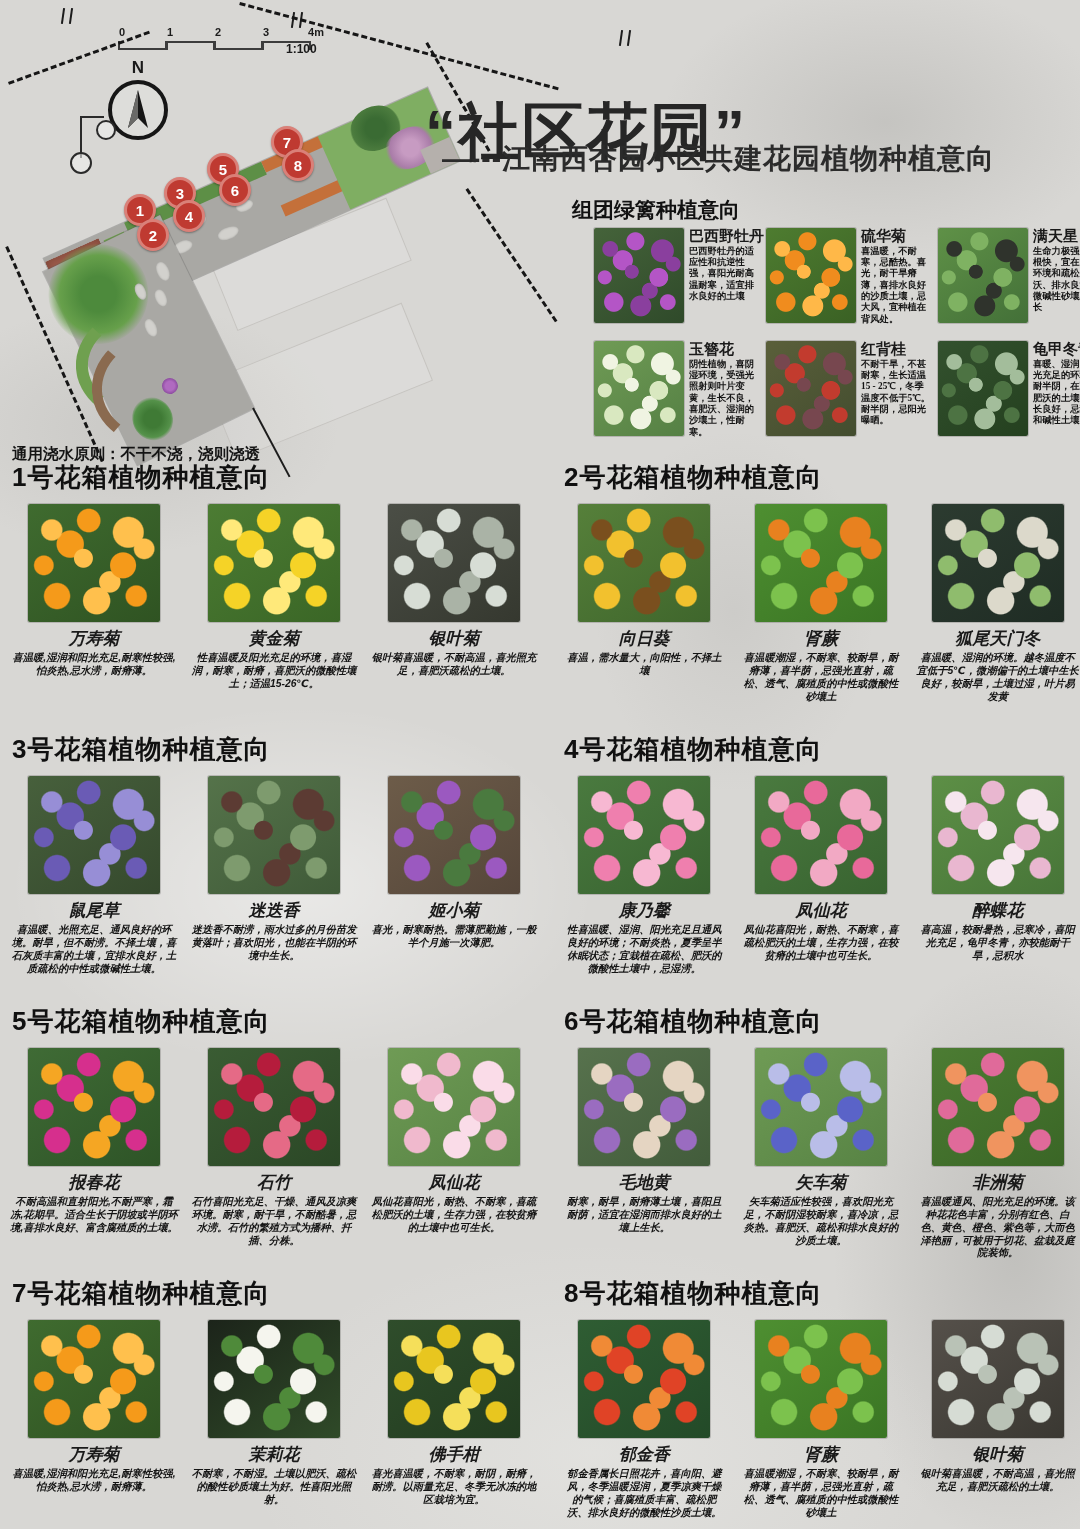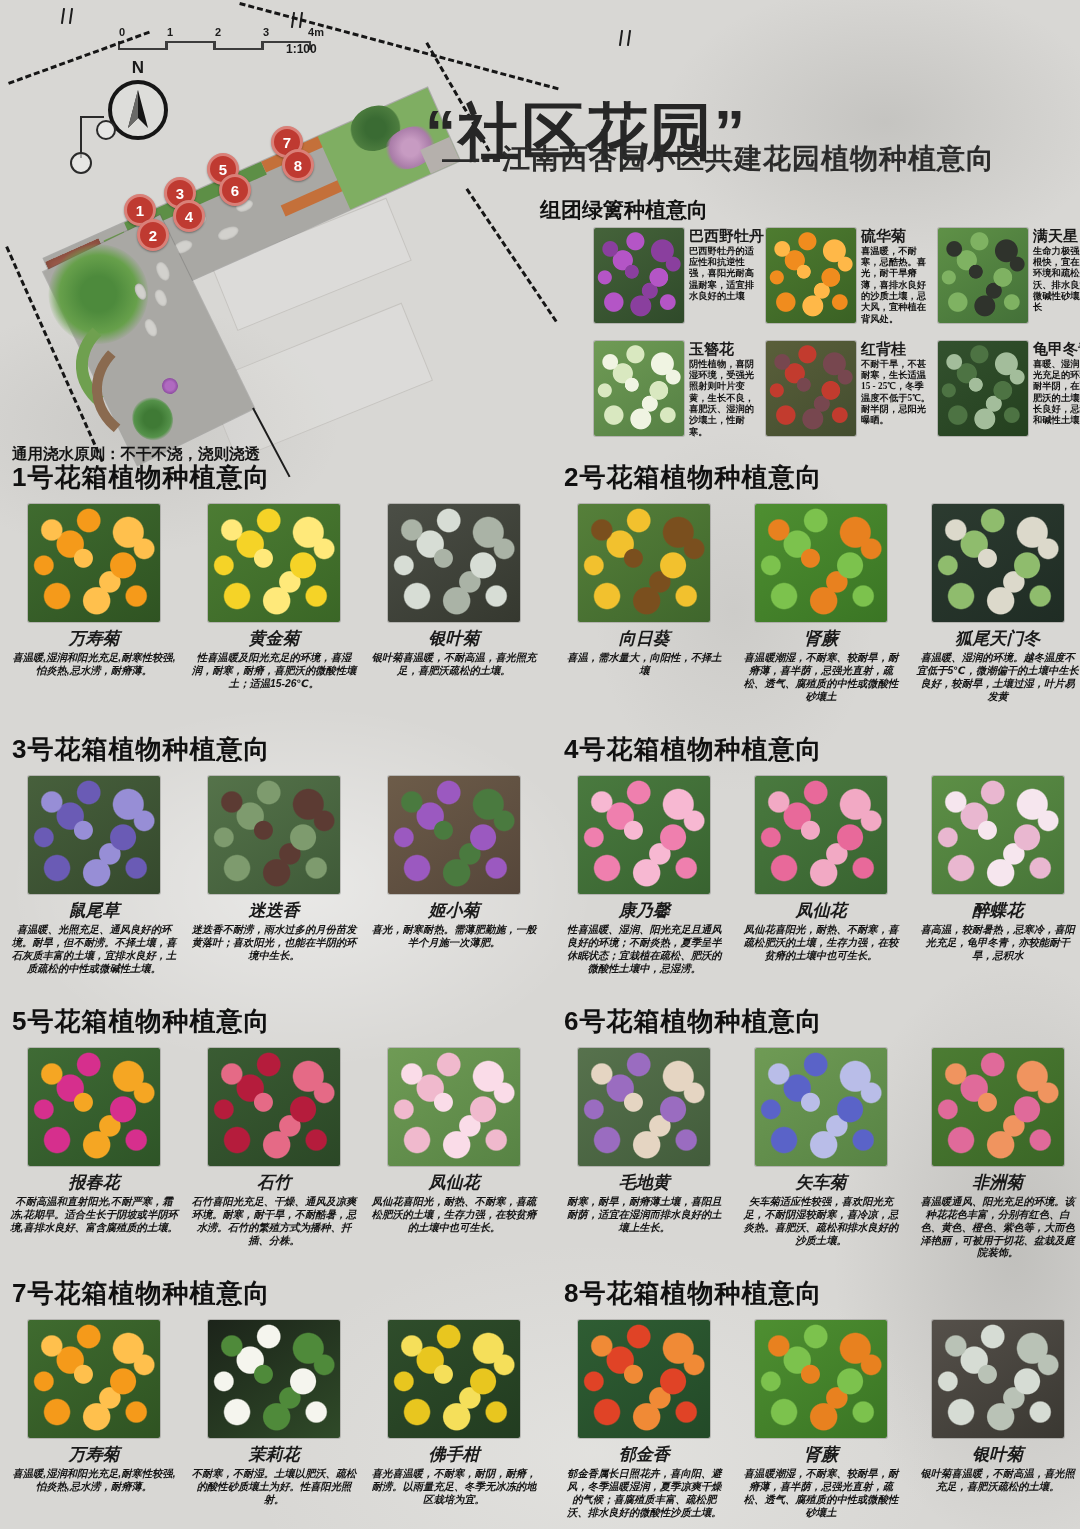--- a/index.html
+++ b/index.html
@@ -40,21 +40,21 @@
   .outline{position:absolute;border:1px solid #c6c4c0;transform-origin:0 0;background:rgba(255,255,255,.12);}
   .stripA{position:absolute;left:60px;top:255px;width:420px;height:80px;transform:rotate(-24deg);transform-origin:0 50%;background:#a9a8a4;box-shadow:0 0 0 1px rgba(90,90,88,.35);}
   .stripB{position:absolute;left:160px;top:215px;width:215px;height:130px;transform:rotate(64deg);transform-origin:0 0;background:#a9a8a4;box-shadow:0 0 0 1px rgba(90,90,88,.3);}
   .seg{position:absolute;}
   .stone{position:absolute;background:#d2d1cd;border-radius:45% 55% 50% 50%;box-shadow:inset 0 0 2px rgba(80,80,78,.5);}
   .marker{position:absolute;width:26px;height:26px;border-radius:50%;background:#bf3a31;border:3px solid #da8078;color:#fff;font-size:15px;font-weight:bold;display:flex;align-items:center;justify-content:center;box-shadow:0 1px 2px rgba(0,0,0,.35);}
   
   .title{position:absolute;left:425px;top:48px;font-size:62px;font-weight:900;letter-spacing:2px;color:#262626;}
   .subtitle{position:absolute;left:442px;top:140px;font-size:28px;font-weight:800;color:#2b2b2b;letter-spacing:1px;}
   
-  .hedge-h{position:absolute;left:540px;top:196px;font-size:21px;font-weight:800;margin:0;color:#111;}
+  .hedge-h{position:absolute;left:572px;top:196px;font-size:21px;font-weight:800;margin:0;color:#111;}
   #hedge-grid{position:absolute;left:594px;top:228px;display:grid;grid-template-columns:repeat(3,169px);column-gap:3px;row-gap:16px;}
   .hcard{display:flex;gap:5px;}
   .hphoto{width:90px;height:95px;flex:0 0 90px;border-radius:2px;box-shadow:0 0 0 1px rgba(70,70,68,.25);}
   .htext{width:72px;}
   .hname{font-size:15px;font-weight:800;line-height:1.05;margin-bottom:2px;white-space:nowrap;}
   .hdesc{font-size:9.3px;font-weight:600;line-height:1.22;color:#141414;font-family:Liberation Serif, serif;}
   
   .wnote{position:absolute;left:12px;top:444px;font-size:15.5px;font-weight:800;color:#141414;}
   .leader{position:absolute;left:252px;top:408px;width:2px;height:78px;background:#1c1c1c;transform:rotate(-28deg);transform-origin:50% 0;}
   

